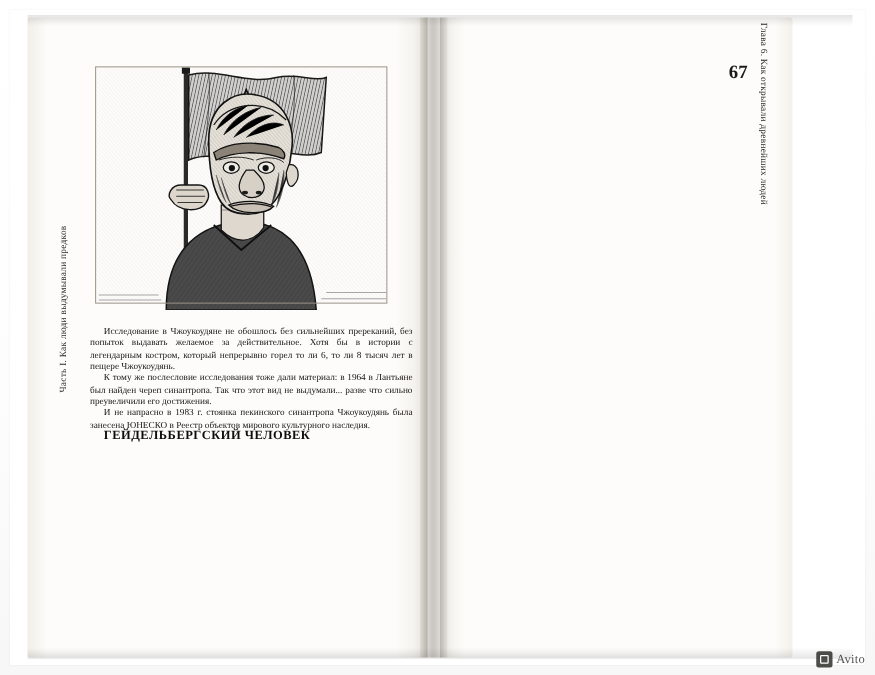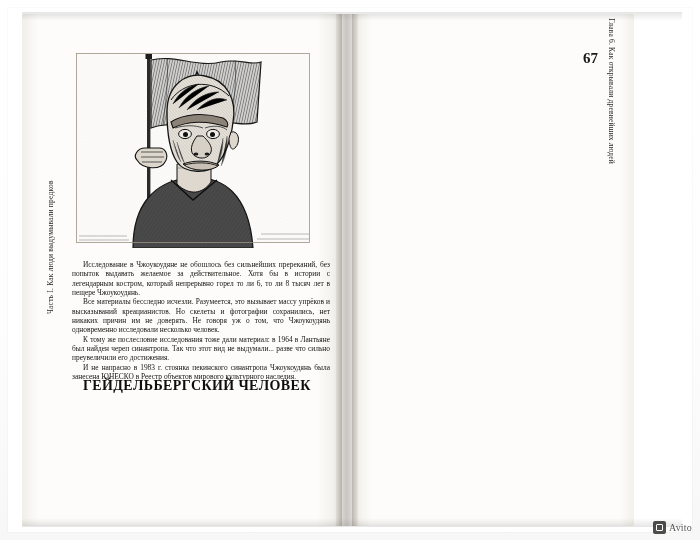--- a/index.html
+++ b/index.html
@@ -121,21 +121,21 @@
     hyphens: auto;
   }
   .col.left { left: 50px; top: 246px; width: 258px; }
   .col p {
     margin: 0 0 0 0;
     text-indent: 11px;
     font-family: Liberation Serif, serif;
   }
   .subhead {
     font-weight: bold;
-    font-size: 14px;
+    font-size: 10px;
     letter-spacing: 0.4px;
     text-indent: 0;
     margin: 10px 0 6px 0;
     color: #0f0e0c;
   }
 
   
   .illus {
     position: absolute;
     left: 49px;
@@ -291,21 +291,20 @@
             <path d="M190 186 L 238 186"></path>
             <path d="M186 191 L 238 191"></path>
           </g>
 
           <rect x="5.5" y="5.5" width="233" height="189" fill="none" stroke="#9a9286" stroke-width="0.8"></rect>
         </svg>
       </div>
 
       <div class="col left">
         <p>Исследование в Чжоукоудяне не обошлось без сильнейших пререканий, без попыток выдавать желаемое за действительное. Хотя бы в истории с легендарным костром, который непрерывно горел то ли 6, то ли 8 тысяч лет в пещере Чжоукоудянь.</p>
-        <p>Все материалы бесследно исчезли. Разумеется, это вызывает массу упрёков и высказываний креацианистов. Но скелеты и фотографии сохранились, нет никаких причин им не доверять. Не говоря уж о том, что Чжоукоудянь одновременно исследовали несколько человек.</p>
         <p>К тому же послесловие исследования тоже дали материал: в 1964 в Лантьяне был найден череп синантропа. Так что этот вид не выдумали... разве что сильно преувеличили его достижения.</p>
         <p>И не напрасно в 1983 г. стоянка пекинского синантропа Чжоукоудянь была занесена ЮНЕСКО в Реестр объектов мирового культурного наследия.</p>
         <p class="subhead">ГЕЙДЕЛЬБЕРГСКИЙ ЧЕЛОВЕК</p>
       </div>
     </div>
 
     <div class="page right">
 
       <div class="folio right">67</div>
 

